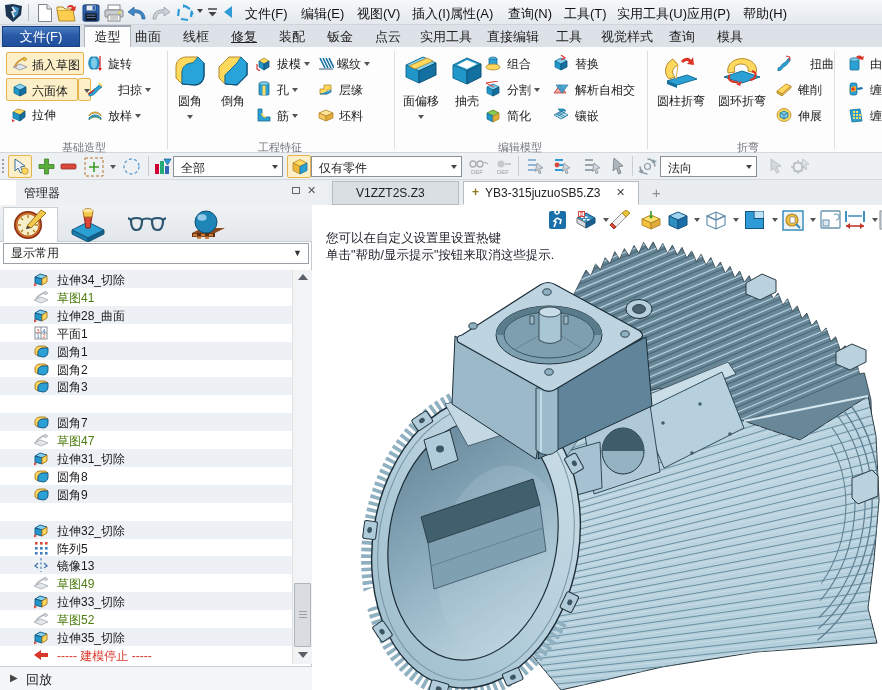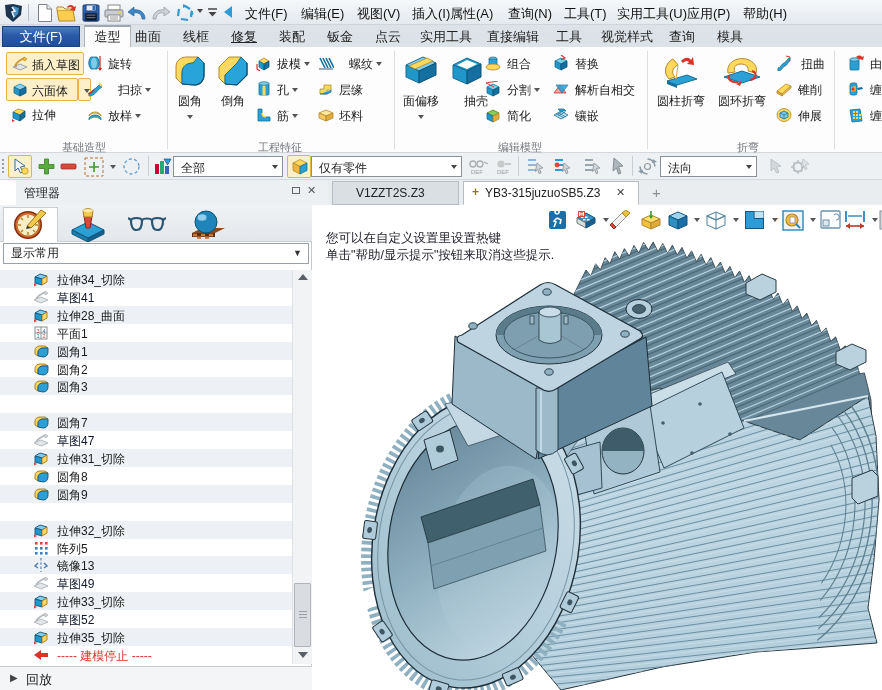--- a/index.html
+++ b/index.html
@@ -37,21 +37,21 @@
 #panel{left:0;top:205px;width:312px;height:485px;background:#fff;border-right:1px solid #c4c9ce;}
 #ptabs{position:absolute;left:0;top:0;width:312px;height:37px;background:linear-gradient(#f0f2f4,#e3e7eb);border-bottom:1px solid #c9ced3;}
 #ptab1{position:absolute;left:3px;top:2px;width:55px;height:35px;background:#fff;border:1px solid #c9ced3;border-bottom:none;}
 #combo2{position:absolute;left:3px;top:38px;width:306px;height:21px;background:#fff;border:1px solid #9aa0a7;font-size:12px;color:#1a1a1a;line-height:19px;padding-left:7px;}
 #tree{position:absolute;left:0;top:65px;width:312px;height:394px;background:#fff;overflow:hidden;}
 .trow{position:absolute;left:0;width:292px;height:18px;font-size:12px;color:#1a1a1a;white-space:nowrap;}
 .trow.alt{background:#edf1f5;}
 .trow svg{vertical-align:-3px;}
 .trow .tx{position:absolute;left:57px;top:2px;}
 .trow .ic{position:absolute;left:33px;top:1px;}
-.gray{color:#0f172a;}
+.gray{color:#4d7c0f;}
 #scroll{position:absolute;left:292px;top:0px;width:20px;height:394px;background:#f2f3f5;border-left:1px solid #dfe2e5;}
 #replay{position:absolute;left:0;top:461px;width:312px;height:24px;background:#f4f5f7;border-top:1px solid #c9ced3;font-size:13px;color:#1a1a1a;}
 
 #canvas{left:313px;top:205px;width:569px;height:485px;background:#fff;}
 .hint{position:absolute;font-size:12.5px;color:#23232d;}
 .vico{position:absolute;top:5px;}
 </style>
 </head>
 <body>
 <div id="app">
@@ -217,21 +217,21 @@
         </svg><span style="margin-left:2px">筋</span><span class="dda"></span></div>
 
     <div class="sbtn" style="left:318px;top:8px;"><svg width="16" height="16" viewBox="0 0 16 16">
           <g stroke="#1470a0" stroke-width="1.6" fill="none">
             <path d="M2 3 L7 13"></path>
             <path d="M5 3 L10 13"></path>
             <path d="M8 3 L13 13"></path>
             <path d="M11 3 L16 13"></path>
           </g>
           <path d="M1 13 L15 13 L15 15 L1 15 Z" fill="#9ab"></path>
-        </svg><span style="margin-left:12px">螺纹</span><span class="dda"></span></div>
+        </svg><span style="margin-left:0">螺纹</span><span class="dda"></span></div>
     <div class="sbtn" style="left:318px;top:34px;"><svg width="16" height="16" viewBox="0 0 16 16">
           <path d="M2 13 L2 8 L6 8 L6 4 L13 4 L13 9 L9 9 L9 13 Z" fill="#ffd95e" stroke="#b3882a" stroke-width=".8"></path>
           <path d="M2 13 L9 13 L13 11 L13 9" fill="#2ba0d4" stroke="#176f96" stroke-width=".8"></path>
         </svg><span style="margin-left:2px">层缘</span></div>
     <div class="sbtn" style="left:318px;top:60px;"><svg width="16" height="16" viewBox="0 0 16 16">
           <path d="M1 6 L8 3 L15 6 L8 9 Z" fill="#fde59b" stroke="#b3882a" stroke-width=".8"></path>
           <path d="M1 6 L8 9 L8 14 L1 11 Z" fill="#f5c761" stroke="#b3882a" stroke-width=".8"></path>
           <path d="M15 6 L8 9 L8 14 L15 11 Z" fill="#e3aa3c" stroke="#b3882a" stroke-width=".8"></path>
         </svg><span style="margin-left:2px">坯料</span></div>
 
@@ -239,21 +239,21 @@
           <path d="M3 12 L20 4 L33 10 L16 18 Z" fill="#7fd0ee" stroke="#176f96" stroke-width="1"></path>
           <path d="M3 12 L16 18 L16 30 L3 24 Z" fill="#2196c9" stroke="#176f96" stroke-width="1"></path>
           <path d="M33 10 L16 18 L16 30 L33 22 Z" fill="#1470a0" stroke="#0e5174" stroke-width="1"></path>
           <path d="M6 13 L24 5 L30 8 L12 16 Z" fill="#ffd95e" stroke="#b3882a" stroke-width=".8"></path>
         </svg><div style="margin-top:1px;">面偏移</div><span class="dda" style="margin-left:0;margin-top:4px;"></span></div>
     <div class="bigbtn" style="left:446px;top:6px;width:42px;"><svg width="36" height="36" viewBox="0 0 36 36">
           <path d="M4 12 L18 5 L32 11 L18 18 Z" fill="#2196c9" stroke="#176f96" stroke-width="1"></path>
           <path d="M8 12 L18 7 L28 11 L18 16 Z" fill="#fff"></path>
           <path d="M4 12 L18 18 L18 31 L4 25 Z" fill="#2196c9" stroke="#176f96" stroke-width="1"></path>
           <path d="M32 11 L18 18 L18 31 L32 24 Z" fill="#1470a0" stroke="#0e5174" stroke-width="1"></path>
-        </svg><div style="margin-top:1px;text-align:right;">抽壳</div></div>
+        </svg><div style="margin-top:1px;">抽壳</div></div>
 
     <div class="sbtn" style="left:485px;top:8px;"><svg width="16" height="16" viewBox="0 0 16 16">
           <ellipse cx="8" cy="4" rx="4" ry="2" fill="#7fcbe8" stroke="#176f96" stroke-width=".8"></ellipse>
           <rect x="4" y="4" width="8" height="7" fill="#2ba0d4" stroke="#176f96" stroke-width=".8"></rect>
           <ellipse cx="8" cy="12" rx="7" ry="3" fill="#ffd95e" stroke="#b3882a" stroke-width=".8"></ellipse>
         </svg><span style="margin-left:3px">组合</span></div>
     <div class="sbtn" style="left:485px;top:34px;"><svg width="16" height="16" viewBox="0 0 16 16">
           <path d="M2 6 L8 3 L14 6 L8 9 Z" fill="#7fd0ee" stroke="#176f96" stroke-width=".8"></path>
           <path d="M2 6 L8 9 L8 15 L2 12 Z" fill="#2196c9" stroke="#176f96" stroke-width=".8"></path>
           <path d="M14 6 L8 9 L8 15 L14 12 Z" fill="#1470a0" stroke="#0e5174" stroke-width=".8"></path>
@@ -289,21 +289,21 @@
     <div class="bigbtn" style="left:655px;top:6px;width:52px;"><svg width="40" height="36" viewBox="0 0 40 36">
           <path d="M6 28 L26 22 L36 26 L16 32 Z" fill="#2ba0d4" stroke="#176f96" stroke-width="1"></path>
           <path d="M6 28 L16 32 L16 35 L6 31 Z" fill="#1470a0"></path>
           <path d="M8 26 C2 20 4 10 12 6 L17 12 C11 15 10 20 14 24 Z" fill="#ffd95e" stroke="#b3882a" stroke-width="1"></path>
           <path d="M12 6 L17 12 L15 26" fill="none" stroke="#e3aa3c" stroke-width="1"></path>
           <path d="M20 8 C24 4 28 4 30 7 L32 4 L33 12 L26 11 L28 9 C26 7 24 8 22 10 Z" fill="#d93425"></path>
         </svg><div style="margin-top:1px;">圆柱折弯</div></div>
     <div class="sbtn" style="left:776px;top:8px;"><svg width="16" height="16" viewBox="0 0 16 16">
           <path d="M2 13 C5 13 5 9 8 8 C11 7 11 3 14 3 L14 6 C12 6 12 10 9 11 C6 12 6 16 2 16 Z" fill="#2ba0d4" stroke="#176f96" stroke-width=".8"></path>
           <path d="M10 1 L14 2 L13 6" fill="none" stroke="#d33" stroke-width="1"></path>
-        </svg><span style="margin-left:6px">扭曲</span></div>
+        </svg><span style="margin-left:15px">扭曲</span></div>
     <div class="sbtn" style="left:776px;top:34px;"><svg width="16" height="16" viewBox="0 0 16 16">
           <path d="M1 10 L10 3 L15 5 L6 13 Z" fill="#ffd95e" stroke="#b3882a" stroke-width=".8"></path>
           <path d="M1 10 L6 13 L6 15 L1 12 Z" fill="#e3aa3c" stroke="#b3882a" stroke-width=".8"></path>
           <path d="M6 13 L15 5 L15 7 L6 15 Z" fill="#f5c761" stroke="#b3882a" stroke-width=".8"></path>
         </svg><span style="margin-left:3px">锥削</span></div>
     <div class="sbtn" style="left:776px;top:60px;"><svg width="16" height="16" viewBox="0 0 16 16">
           <ellipse cx="8" cy="8" rx="7" ry="6.5" fill="#ffd95e" stroke="#b3882a" stroke-width=".8"></ellipse>
           <path d="M4 6 L8 4 L12 6 L12 10 L8 12 L4 10 Z" fill="#7fcbe8" stroke="#176f96" stroke-width=".8"></path>
           <path d="M4 6 L8 8 L12 6 M8 8 L8 12" fill="none" stroke="#176f96" stroke-width=".7"></path>
         </svg><span style="margin-left:3px">伸展</span></div>

